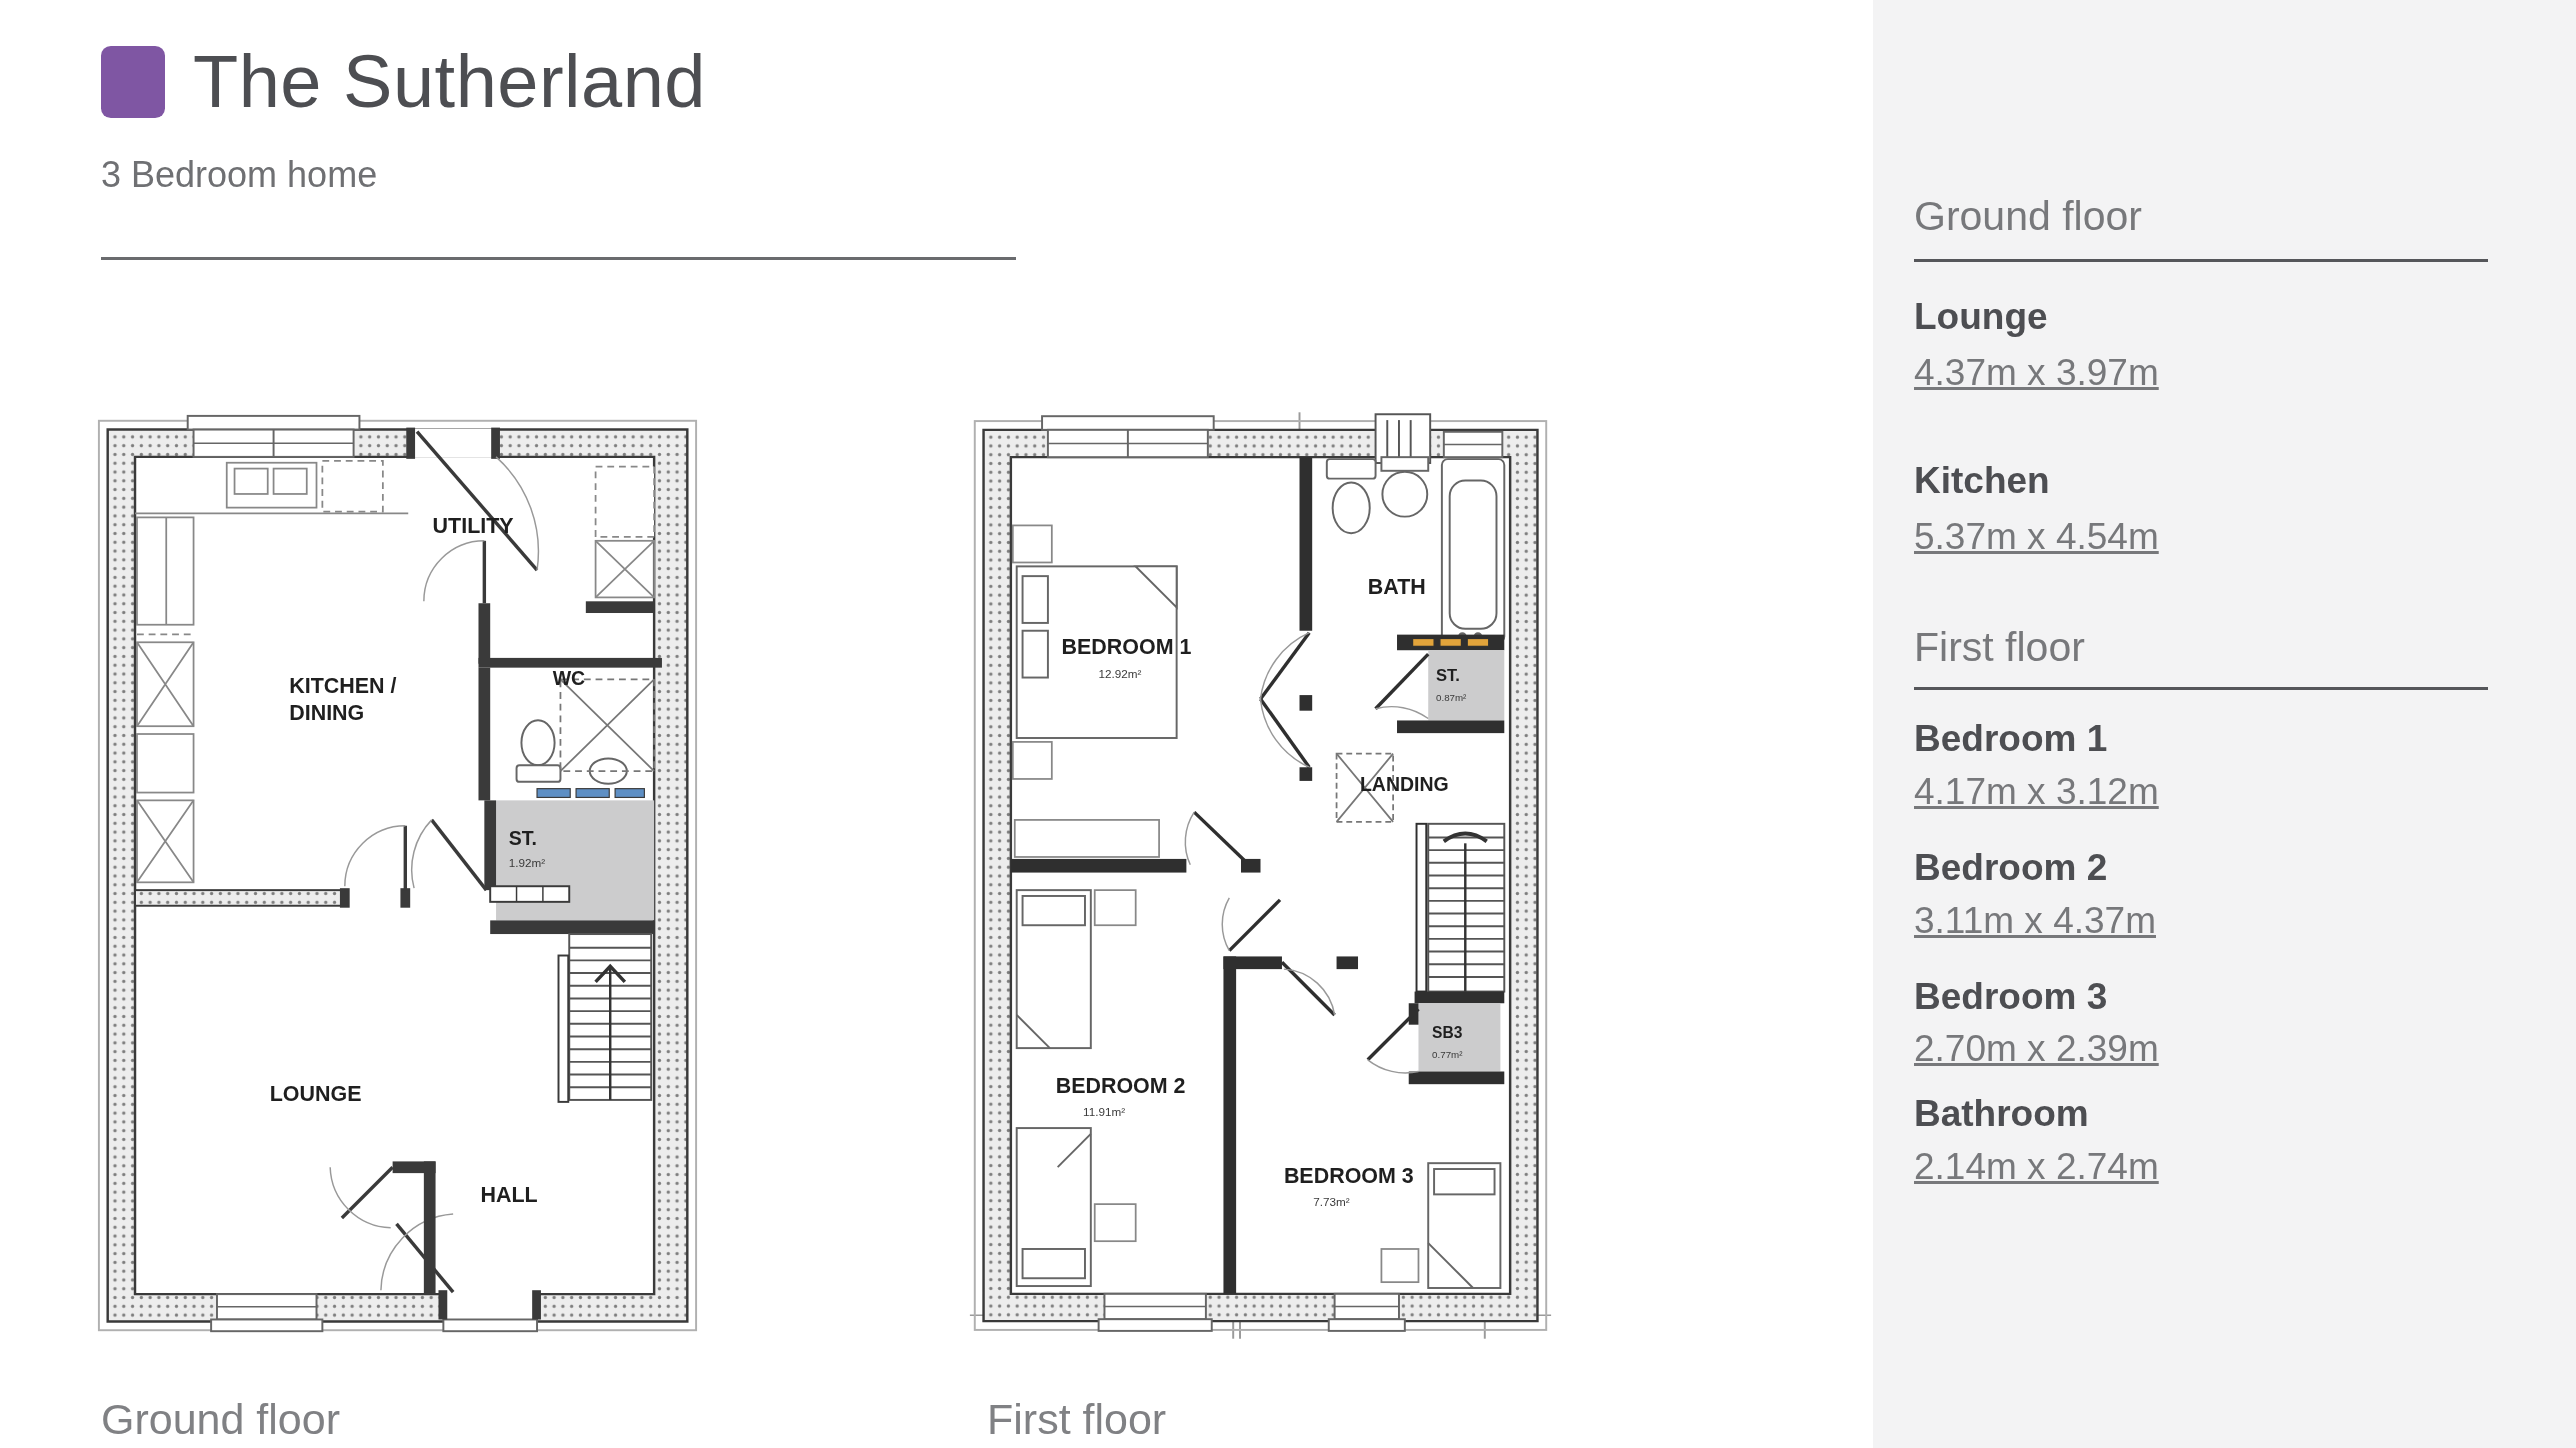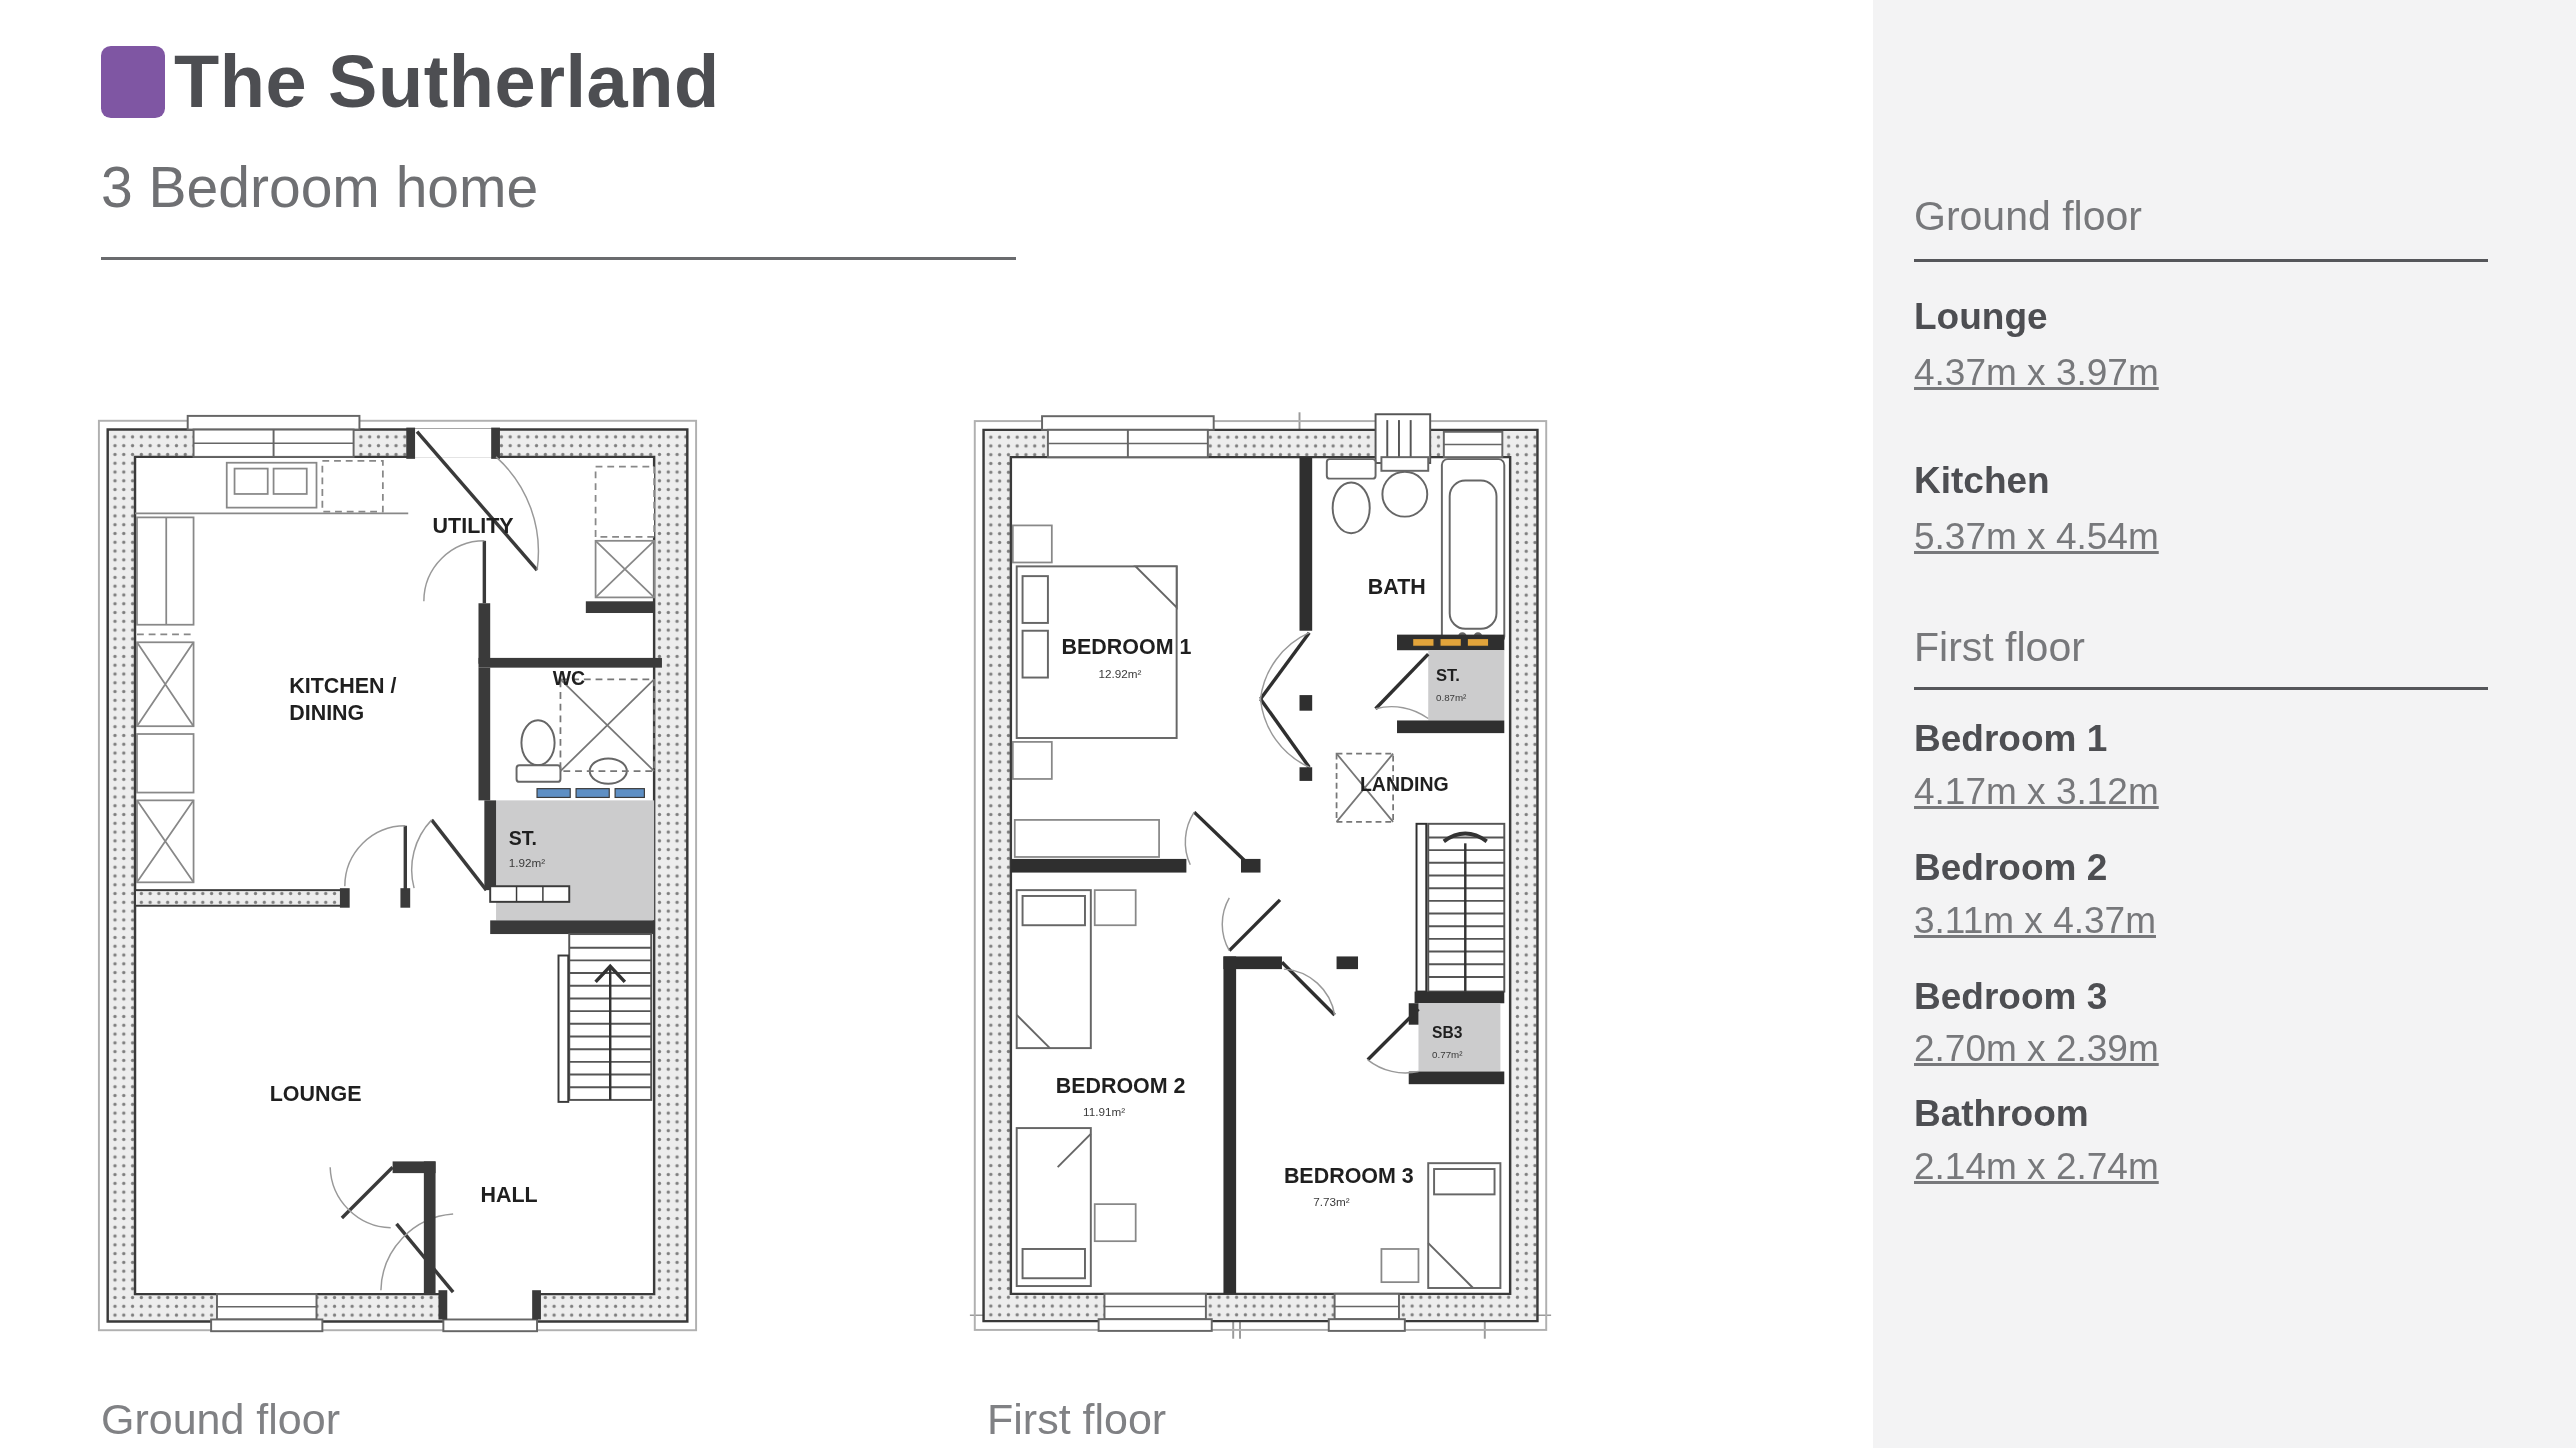--- a/index.html
+++ b/index.html
@@ -1,22 +1,22 @@
 <!DOCTYPE html>
 <html><head>
 <meta charset="utf-8">
 <style>
   html,body{margin:0;padding:0;background:#ffffff;font-family:"Liberation Sans",sans-serif;}
   .page{position:relative;width:2576px;height:1448px;background:#ffffff;overflow:hidden;}
 
   
   .brand{position:absolute;left:101px;top:39px;display:flex;align-items:center;}
   .brand-square{width:64px;height:72px;border-radius:9.8px;background:#7f56a3;flex:0 0 auto;}
-  .title{margin-left:9px;font-size:74px;font-weight:700;color:#4d4e52;letter-spacing:0.5px;}
-  .subtitle{position:absolute;left:101px;top:154px;font-size:57px;font-weight:400;color:#6f7073;}
+  .title{margin-left:28px;font-size:74px;font-weight:400;color:#4d4e52;letter-spacing:0.5px;}
+  .subtitle{position:absolute;left:101px;top:154px;font-size:36px;font-weight:400;color:#6f7073;}
   .header-rule{position:absolute;left:101px;top:257px;width:915px;height:0;border-top:3.9px solid #6a6b6e;}
   .plots{position:absolute;left:101px;top:279px;font-size:32px;color:#6f7073;line-height:44px;}
 
   
   .plan-caption{position:absolute;top:1395px;font-size:43px;color:#808184;}
   .caption-ground{left:101px;}
   .caption-first{left:987px;}
 
   
   .sidebar{position:absolute;left:1873px;top:0;width:703px;height:1448px;background:#f3f3f4;}

